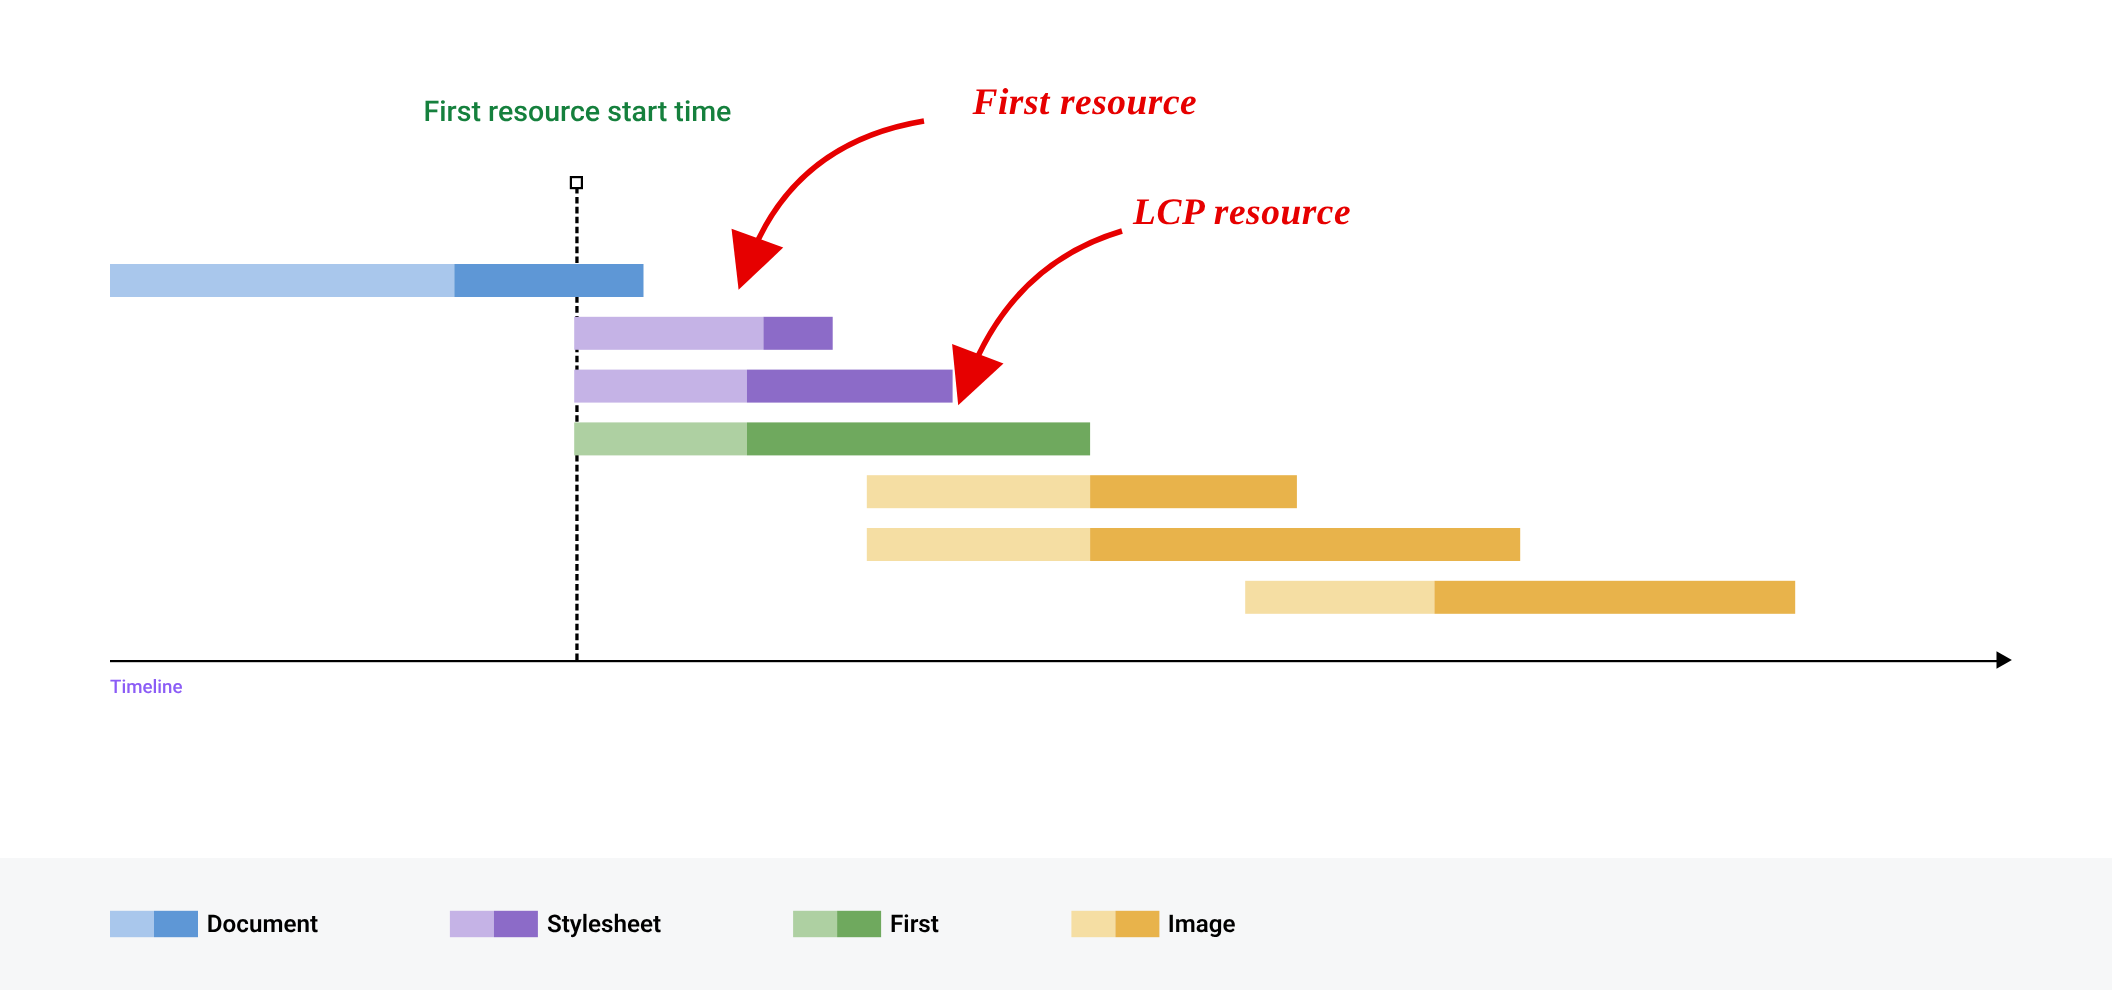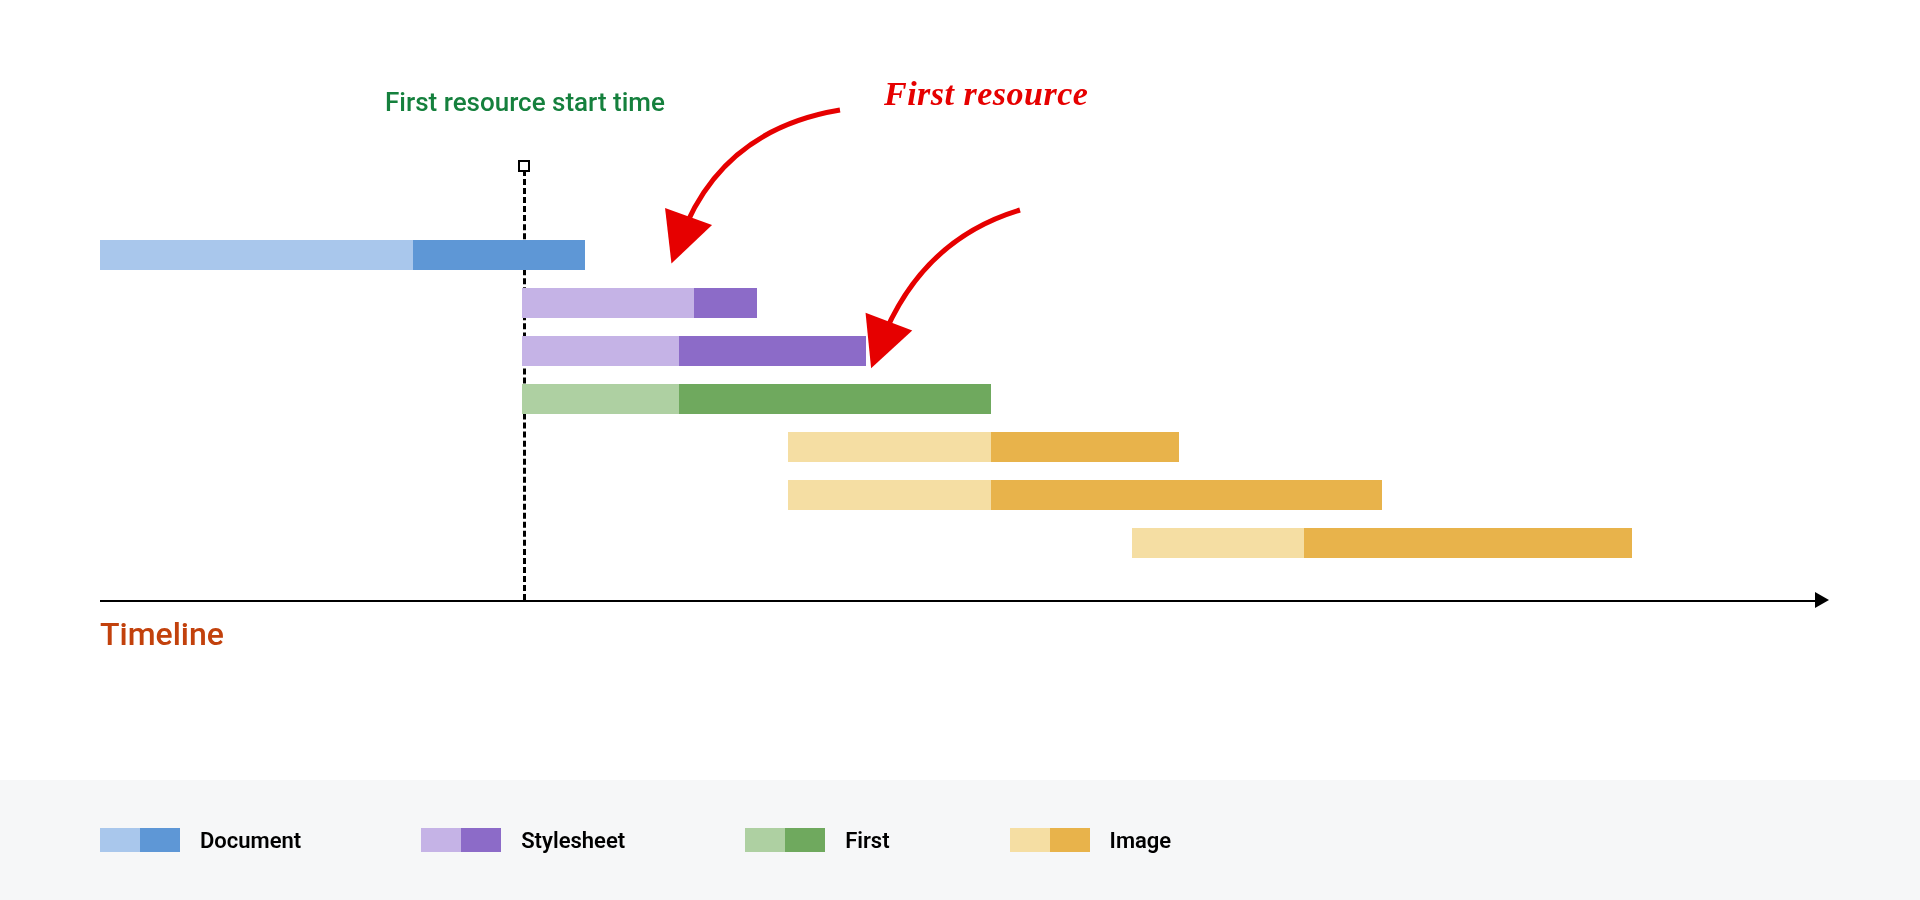--- a/index.html
+++ b/index.html
@@ -3,44 +3,45 @@
 <meta charset="utf-8">
 <style>
   * { box-sizing: border-box; margin: 0; padding: 0; }
   body { font-family: -apple-system, BlinkMacSystemFont, "Segoe UI", Roboto, Arial, sans-serif; background: #fff; width: 1920px; height: 900px; position: relative; }
   .chart-area { position: absolute; left: 100px; top: 70px; width: 1720px; height: 620px; }
   .bars-container { position: absolute; left: 0; top: 170px; width: 100%; }
   .bar-row { position: absolute; height: 30px; display: flex; }
   .seg { height: 100%; }
   .axis-line { position: absolute; left: 0; top: 530px; width: 1720px; height: 2px; background: #000; }
   .axis-arrow { position: absolute; left: 1715px; top: 522px; width: 0; height: 0; border-left: 14px solid #000; border-top: 8px solid transparent; border-bottom: 8px solid transparent; }
-  .axis-label { position: absolute; left: 0; top: 545px; font-size: 32px; font-weight: 500; color: #c2410c; }
+  .axis-label { position: absolute; left: 0; top: 545px; font-size: 17px; font-weight: 500; color: #8b5cf6; }
   .dashed-line { position: absolute; left: 423px; top: 100px; width: 0; height: 430px; border-left: 3px dashed #000; }
   .marker-label { position: absolute; left: 260px; top: 15px; width: 330px; text-align: center; font-size: 26px; font-weight: 500; color: #15803d; line-height: 1.35; }
   .anno { position: absolute; font-size: 34px; font-weight: 600; color: #e60000; font-family: "Brush Script MT", "Comic Sans MS", cursive; font-style: italic; letter-spacing: 0.5px; }
   .anno1 { left: 750px; top: 5px; margin-left: 34px; }
   .anno2 { left: 930px; top: 105px; }
   .arrow-svg { position: absolute; overflow: visible; }
   .legend-bar { position: absolute; left: 0; top: 780px; width: 1920px; height: 120px; background: #f6f7f8; display: flex; align-items: center; padding-left: 100px; gap: 120px; }
-  .legend-item { display: flex; align-items: center; gap: 20px; }
+  .legend-item { display: flex; align-items: center; gap: 8px; }
   .legend-swatch { display: flex; width: 80px; height: 24px; }
   .legend-swatch div { flex: 1; }
   .legend-label { font-size: 22px; font-weight: 600; color: #000; }
   .marker-square { position: absolute; left: 418px; top: 90px; width: 12px; height: 12px; border: 2px solid #000; background: #fff; }
 </style>
 </head>
 <body>
 
 <div class="chart-area">
 
   <div class="marker-label">First resource start time</div>
   <div class="marker-square"></div>
   <div class="dashed-line"></div>
 
   <div class="anno anno1">First resource</div>
+  <div class="anno anno2">LCP resource</div>
 
   <svg class="arrow-svg" style="left:560px; top:30px;" width="220" height="170">
     <defs>
         <marker id="ah1" markerWidth="12" markerHeight="12" refX="6" refY="6" orient="auto">
           <path d="M1,1 L11,6 L1,11 Z" fill="#e60000"></path>
         </marker>
       </defs>
     <path d="M 180 10 Q 60 30 20 140" stroke="#e60000" stroke-width="5" fill="none" marker-end="url(#ah1)"></path>
   </svg>
 

